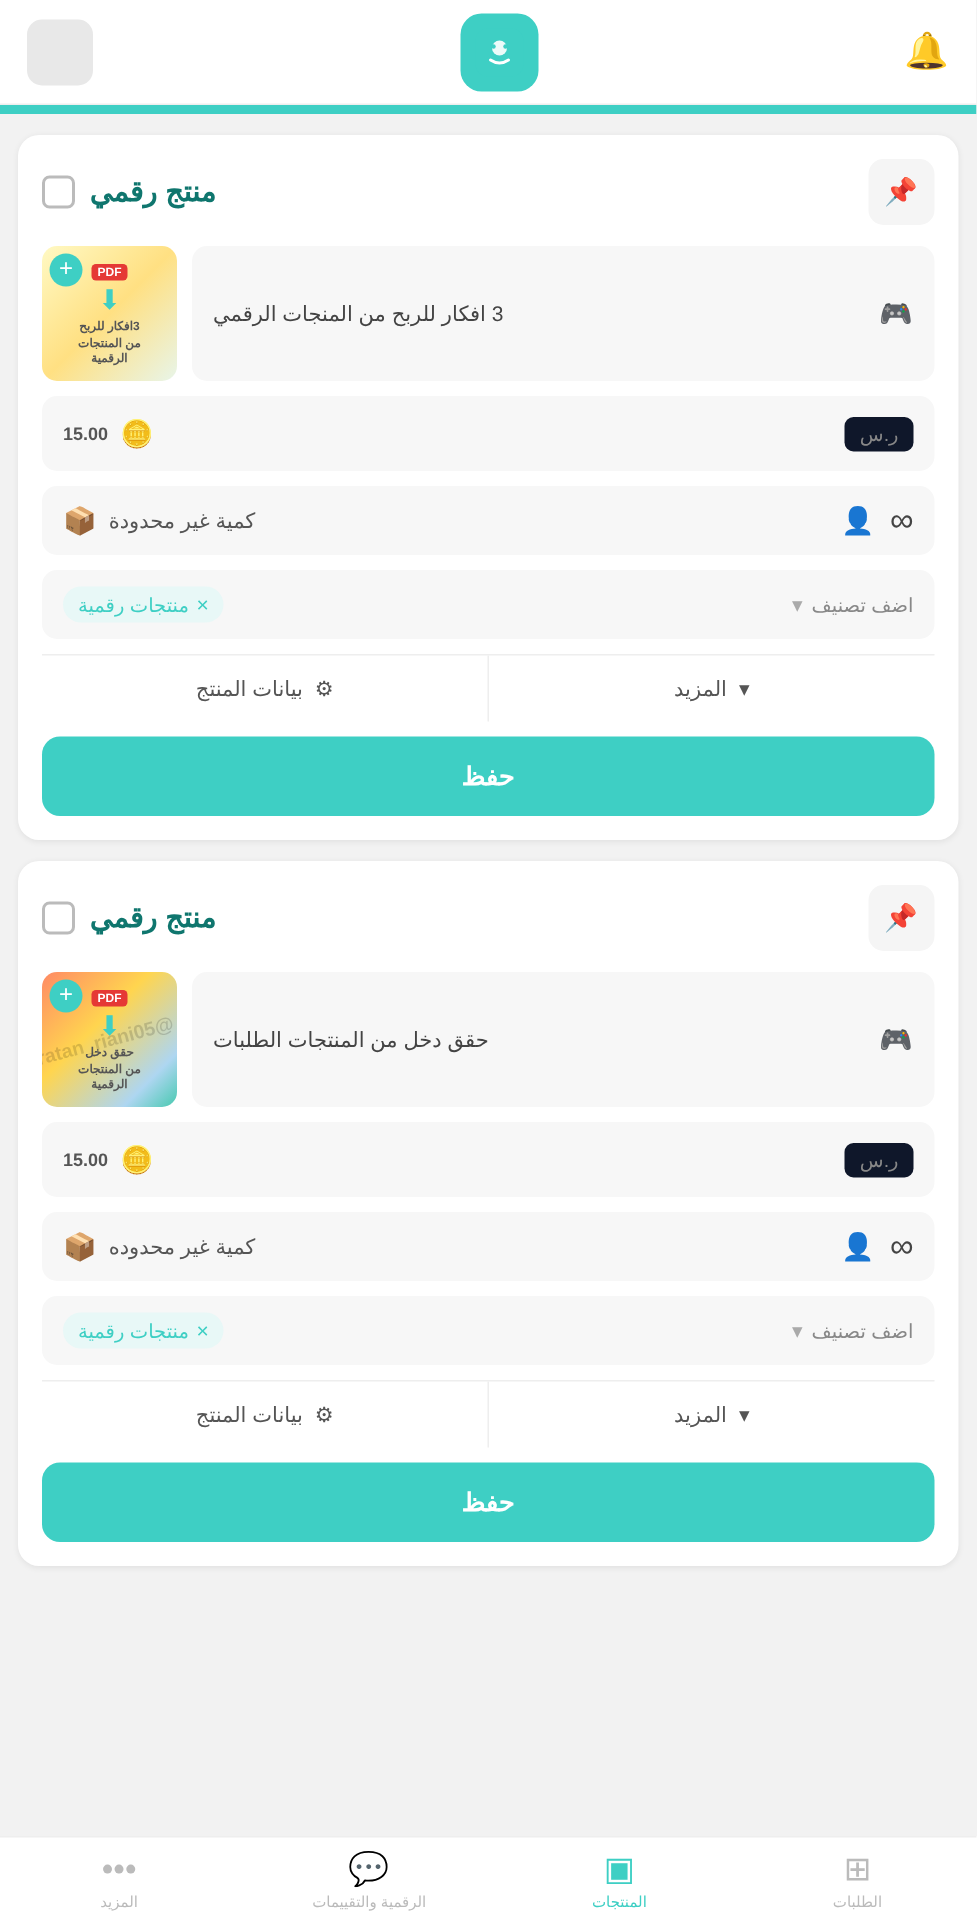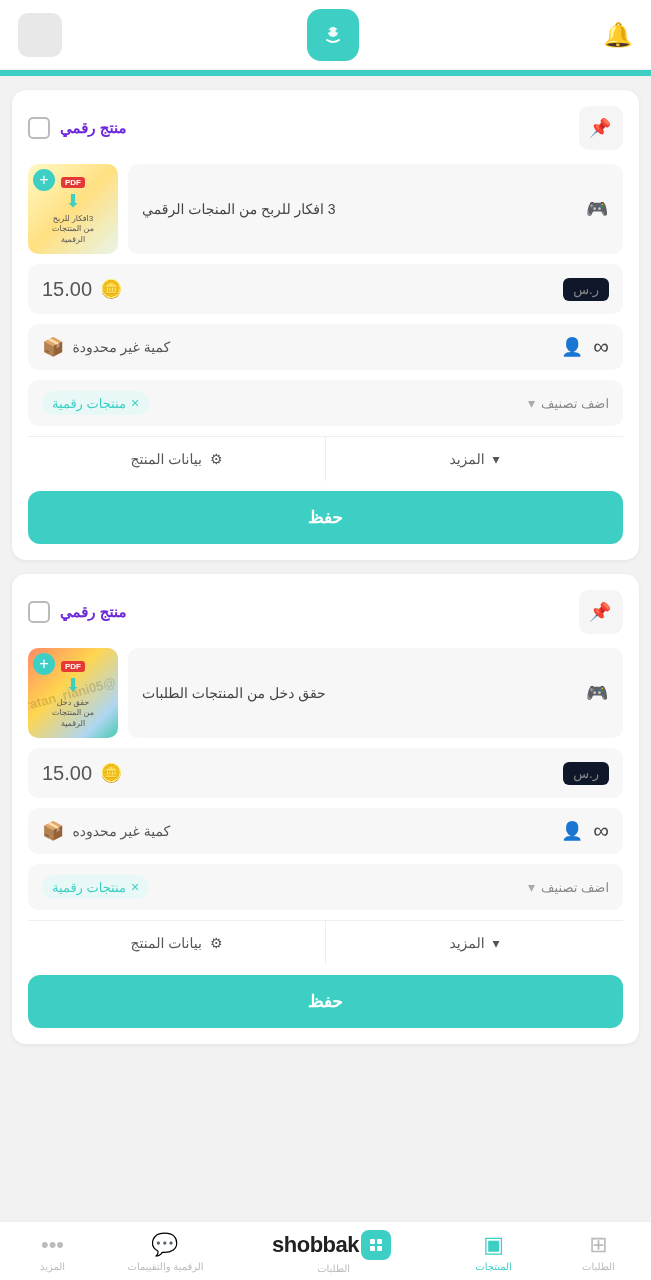--- a/index.html
+++ b/index.html
@@ -68,23 +68,23 @@
       align-items: center;
       justify-content: space-between;
       margin-bottom: 14px;
     }
     .card-top-right {
       display: flex;
       align-items: center;
       gap: 10px;
     }
     .card-title {
-      font-size: 15px;
+      font-size: 19px;
       font-weight: 600;
-      color: #6d28d9;
+      color: #0f766e;
     }
     .card-checkbox {
       width: 22px;
       height: 22px;
       border: 2px solid #bbb;
       border-radius: 5px;
       background: #fff;
       cursor: pointer;
     }
     .pin-btn {
@@ -185,23 +185,23 @@
       background: #0f172a;
       border-radius: 6px;
       padding: 4px 10px;
     }
     .price-value-row {
       display: flex;
       align-items: center;
       gap: 8px;
     }
     .price-value {
-      font-size: 20px;
+      font-size: 12px;
       color: #555;
-      font-weight: 400;
+      font-weight: 700;
     }
     .coin-icon {
       font-size: 18px;
       color: #f0b429;
     }
 
     
     .qty-row {
       display: flex;
       align-items: center;
@@ -396,20 +396,21 @@
     
     .img1 {
       background: linear-gradient(135deg, #fff9c4 0%, #ffe082 50%, #e8f5e9 100%);
     }
     .img1-text {
       font-size: 8px;
       color: #555;
       text-align: center;
       line-height: 1.3;
       padding: 2px 4px;
+      font-weight: bold;
     }
 
     
     .img2 {
       background: linear-gradient(135deg, #ff8a65 0%, #ffd54f 40%, #aed6f1 80%, #48c9b0 100%);
     }
   </style>
 </head>
 <body>
 
@@ -609,35 +610,20 @@
   <div class="nav-item">
     <span class="nav-item-icon">⊞</span>
     <span class="nav-item-label">الطلبات</span>
   </div>
 
   <div class="nav-item active">
     <span class="nav-item-icon">▣</span>
     <span class="nav-item-label">المنتجات</span>
   </div>
 
-  <div class="nav-item" style="min-width:170px;">
-    <div class="shobbak-brand">
-      <span class="brand-icon">
-        <svg width="20" height="20" viewBox="0 0 20 20" fill="none">
-          <rect width="20" height="20" rx="5" fill="#3ecfc4"></rect>
-          <rect x="4" y="4" width="5" height="5" rx="1" fill="white"></rect>
-          <rect x="11" y="4" width="5" height="5" rx="1" fill="white"></rect>
-          <rect x="4" y="11" width="5" height="5" rx="1" fill="white"></rect>
-          <rect x="11" y="11" width="5" height="5" rx="1" fill="white"></rect>
-        </svg>
-      </span>
-      <span style="font-size:22px;font-weight:900;letter-spacing:-0.5px;">shobbak</span>
-    </div>
-    <span class="nav-item-label">الطلبات</span>
-  </div>
 
   <div class="nav-item">
     <span class="nav-item-icon">💬</span>
     <span class="nav-item-label">الرقمية والتقييمات</span>
   </div>
 
   <div class="nav-item">
     <span class="nav-item-icon">•••</span>
     <span class="nav-item-label">المزيد</span>
   </div>

